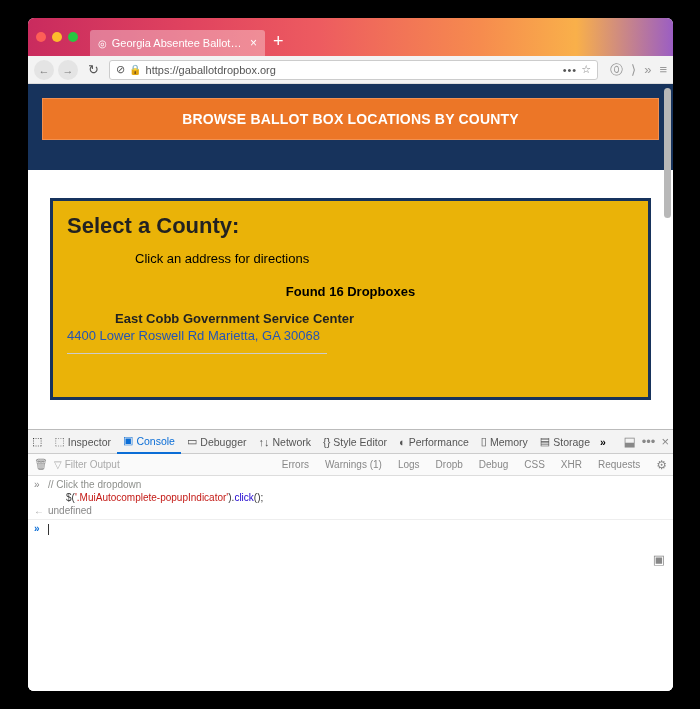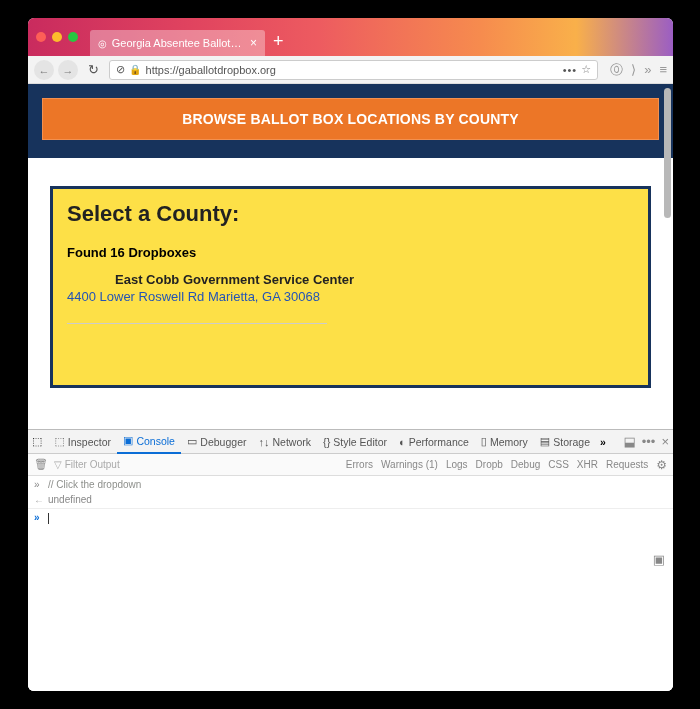--- a/index.html
+++ b/index.html
@@ -18,50 +18,50 @@
 .nav-btn { width: 20px; height: 20px; border-radius: 50%; background: #e4e4e4; display: flex; align-items: center; justify-content: center; font-size: 11px; color: #777; margin-right: 4px; }
 .reload { font-size: 13px; color: #555; margin: 0 6px; }
 .urlbar { flex: 1; height: 20px; background: #fff; border: 1px solid #ccc; border-radius: 3px; display: flex; align-items: center; padding: 0 6px; font-size: 11px; color: #555; margin: 0 4px; }
 .lock { margin: 0 4px; font-size: 10px; }
 .url-dots { margin-left: auto; letter-spacing: 1px; }
 .star { margin-left: 4px; color: #888; font-size: 11px; }
 .tb-icon { font-size: 13px; color: #999; margin-left: 8px; }
 .page { flex: 1; position: relative; overflow: hidden; }
 .banner { background: #17335c; padding: 14px 14px 18px; }
 .big-btn { background: #ec7627; color: #fff; height: 42px; display: flex; align-items: center; justify-content: center; font-weight: 700; font-size: 14px; border: 1px solid #f3904f; margin-bottom: 14px; letter-spacing: .2px; }
-.big-btn:last-child { margin-bottom: 0; }
+.big-btn:last-child { margin-bottom: 12px; }
 .content { padding: 28px 22px 0; position: relative; }
-.card { border: 3px solid #17335c; padding: 12px 14px; height: 202px; position: relative; background: #fde047; }
+.card { border: 3px solid #17335c; padding: 12px 14px; height: 202px; position: relative; background: #eab308; }
 .card-title { font-family: Arial Black, Arial, sans-serif; font-weight: 900; font-size: 22px; color: #222; }
 .hint { font-size: 13px; margin: 12px 0 0 68px; }
-.found { font-size: 13px; font-weight: 600; margin: 18px 0 12px; }
+.found { font-size: 13px; font-weight: 600; margin: 18px 0 12px; text-align: center; }
 .loc { margin-bottom: 3px; }
 .loc-name { font-size: 13px; font-weight: 600; color: #222; padding-left: 48px; }
-.loc-addr { font-size: 13px; color: #2454b5; border-bottom: 1px solid #ccc; padding-bottom: 19px; margin-bottom: 6px; display: inline-block; width: 260px; }
+.loc-addr { font-size: 13px; color: #2454b5; border-bottom: 1px solid #ccc; padding-bottom: 10px; margin-bottom: 6px; display: inline-block; width: 260px; }
 .combo { position: absolute; top: 42px; right: 38px; width: 258px; background: #fff; }
 .combo-label { font-size: 10px; color: #888; margin: 0 0 2px 4px; }
 .combo-input { height: 28px; border: 1px solid #ccc; border-radius: 3px; display: flex; align-items: center; padding: 0 8px; font-size: 13px; justify-content: space-between; }
 .combo-arrow { font-size: 9px; color: #666; }
 .dropdown { background: #fff; border: 1px solid #ddd; box-shadow: 0 3px 8px rgba(0,0,0,.15); max-height: 166px; overflow: hidden; position: relative; }
 .dd-item { padding: 7px 10px; font-size: 13px; color: #333; }
 .dd-item.cut { color: #bbb; text-decoration: line-through; padding-top: 0; padding-bottom: 4px; font-size: 12px; }
 .dd-scroll { position: absolute; right: 2px; top: 22px; width: 5px; height: 24px; background: #bbb; border-radius: 3px; }
 .page-scroll { position: absolute; right: 2px; top: 4px; width: 7px; height: 130px; background: #b8b8b8; border-radius: 4px; }
 .devtools { height: 262px; border-top: 1px solid #bbb; background: #f5f5f5; display: flex; flex-direction: column; font-size: 10.5px; }
 .dt-tabs { height: 24px; display: flex; align-items: center; border-bottom: 1px solid #ccc; padding: 0 4px; background: #f3f3f3; }
 .dt-tab { padding: 0 6px; display: flex; align-items: center; gap: 3px; height: 24px; color: #555; }
 .dt-tab.active { color: #0a6dd6; border-bottom: 2px solid #0a6dd6; }
 .dt-ico { font-size: 11px; }
 .dt-more { margin-left: 4px; font-weight: bold; }
 .dt-right { margin-left: auto; display: flex; gap: 6px; color: #888; font-size: 13px; }
 .dt-filter { height: 22px; display: flex; align-items: center; border-bottom: 1px solid #ddd; padding: 0 6px; background: #fafafa; }
 .trash { color: #888; margin-right: 6px; font-size: 11px; }
 .filter-icon { color: #aaa; margin-right: 3px; font-size: 10px; }
 .filter-text { color: #aaa; font-size: 10px; }
-.filter-right { margin-left: auto; display: flex; gap: 8px; color: #888; font-size: 10px; align-items: center; }
+.filter-right { margin-left: auto; display: flex; gap: 16px; color: #888; font-size: 10px; align-items: center; }
 .gear { font-size: 12px; }
 .console { flex: 1; background: #fff; font-family: Menlo, Consolas, monospace; font-size: 10px; padding: 2px 0; position: relative; }
 .con-line { display: flex; padding: 1px 6px; }
 .chev { width: 14px; color: #888; }
 .chev.blue { color: #0a6dd6; font-weight: bold; }
 .con-text { flex: 1; }
 .comment { color: #8e908c; }
 .code { color: #333; }
 .code .str { color: #c41a16; }
 .code .fn { color: #1c00cf; }
@@ -123,20 +123,21 @@
           <div class="dd-item">Clarke County</div>
           <div class="dd-item">Clay County</div>
           <div class="dd-item">Clayton County</div>
 
           <div class="dd-scroll"></div>
         </div>
       </div>
 
       <div class="card">
         <div class="card-title">Select a County:</div>
+        <div class="hint">Click an address for directions</div>
         <div class="found">Found 16 Dropboxes</div>
         <div class="loc">
           <div class="loc-name">East Cobb Government Service Center</div>
           <div class="loc-addr">4400 Lower Roswell Rd Marietta, GA 30068</div>
         </div>
       </div>
     </div>
     <div class="page-scroll"></div>
   </div>
 
@@ -200,20 +201,23 @@
       </div>
     </div>
 
     <div class="console">
       <div class="con-line">
         <span class="chev">»</span>
         <span class="con-text comment">// Click the dropdown</span>
       </div>
       <div class="con-line">
         <span class="chev"></span>
+        <span class="con-text code" style="padding-left:18px">
+          <span>$(</span><span class="str">'.MuiAutocomplete-popupIndicator'</span><span>).</span><span class="fn">click</span><span>();</span>
+        </span>
       </div>
       <div class="con-line">
         <span class="chev larr">←</span>
         <span class="con-text undef">undefined</span>
       </div>
       <div class="con-line" style="border-top:1px solid #eee;margin-top:2px;padding-top:3px">
         <span class="chev blue">»</span>
         <span class="con-text"><span class="cursor"></span></span>
       </div>
       <span class="side-ico">▣</span>

